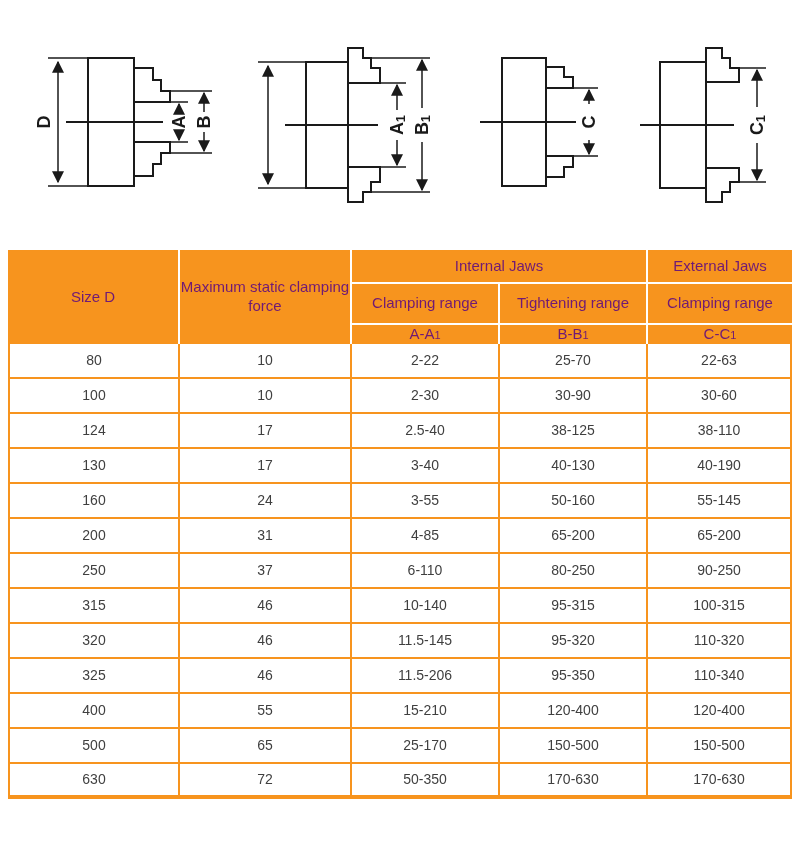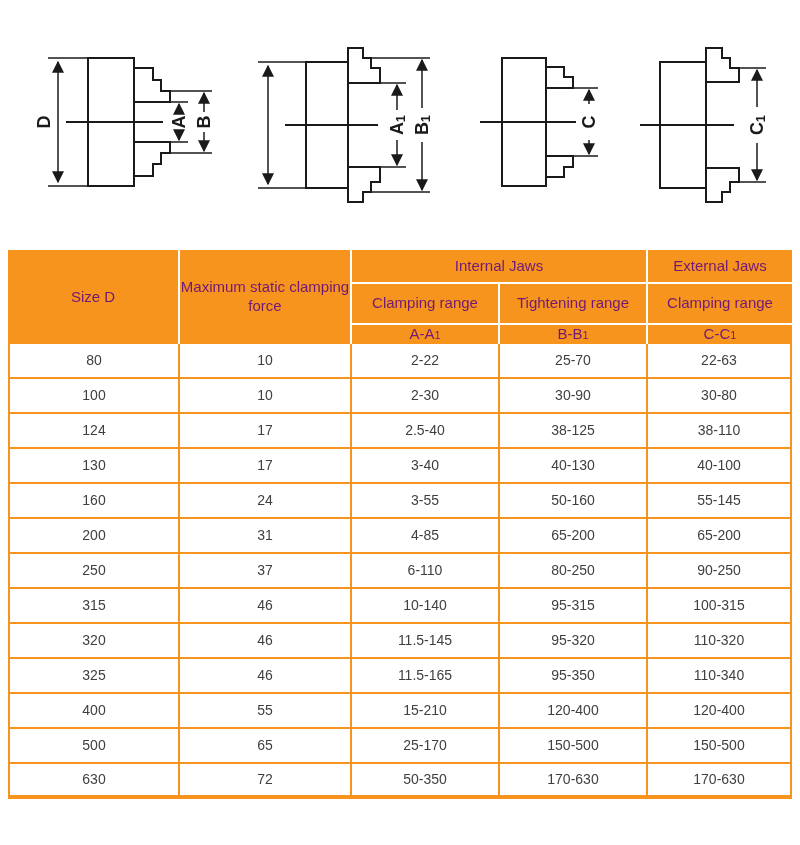--- a/index.html
+++ b/index.html
@@ -176,35 +176,35 @@
         <td>10</td>
         <td>2-22</td>
         <td>25-70</td>
         <td>22-63</td>
       </tr>
       <tr>
         <td>100</td>
         <td>10</td>
         <td>2-30</td>
         <td>30-90</td>
-        <td>30-80</td>
+        <td>30-60</td>
       </tr>
       <tr>
         <td>124</td>
         <td>17</td>
         <td>2.5-40</td>
         <td>38-125</td>
         <td>38-110</td>
       </tr>
       <tr>
         <td>130</td>
         <td>17</td>
         <td>3-40</td>
         <td>40-130</td>
-        <td>40-100</td>
+        <td>40-190</td>
       </tr>
       <tr>
         <td>160</td>
         <td>24</td>
         <td>3-55</td>
         <td>50-160</td>
         <td>55-145</td>
       </tr>
       <tr>
         <td>200</td>
@@ -230,21 +230,21 @@
       <tr>
         <td>320</td>
         <td>46</td>
         <td>11.5-145</td>
         <td>95-320</td>
         <td>110-320</td>
       </tr>
       <tr>
         <td>325</td>
         <td>46</td>
-        <td>11.5-165</td>
+        <td>11.5-206</td>
         <td>95-350</td>
         <td>110-340</td>
       </tr>
       <tr>
         <td>400</td>
         <td>55</td>
         <td>15-210</td>
         <td>120-400</td>
         <td>120-400</td>
       </tr>

